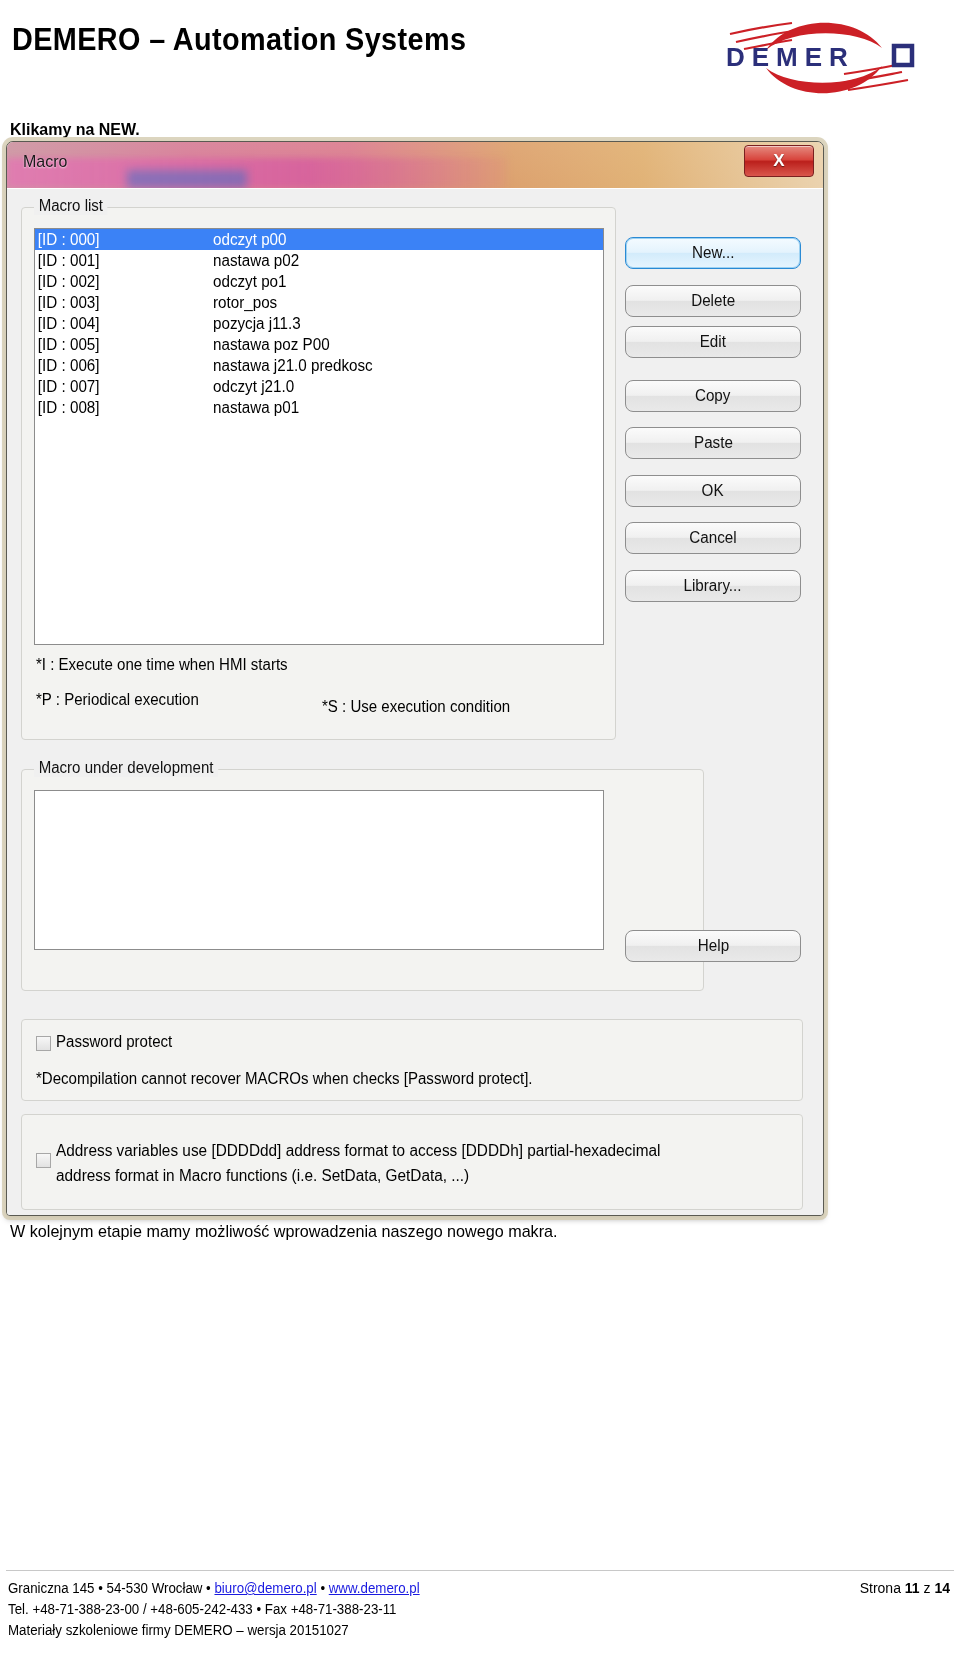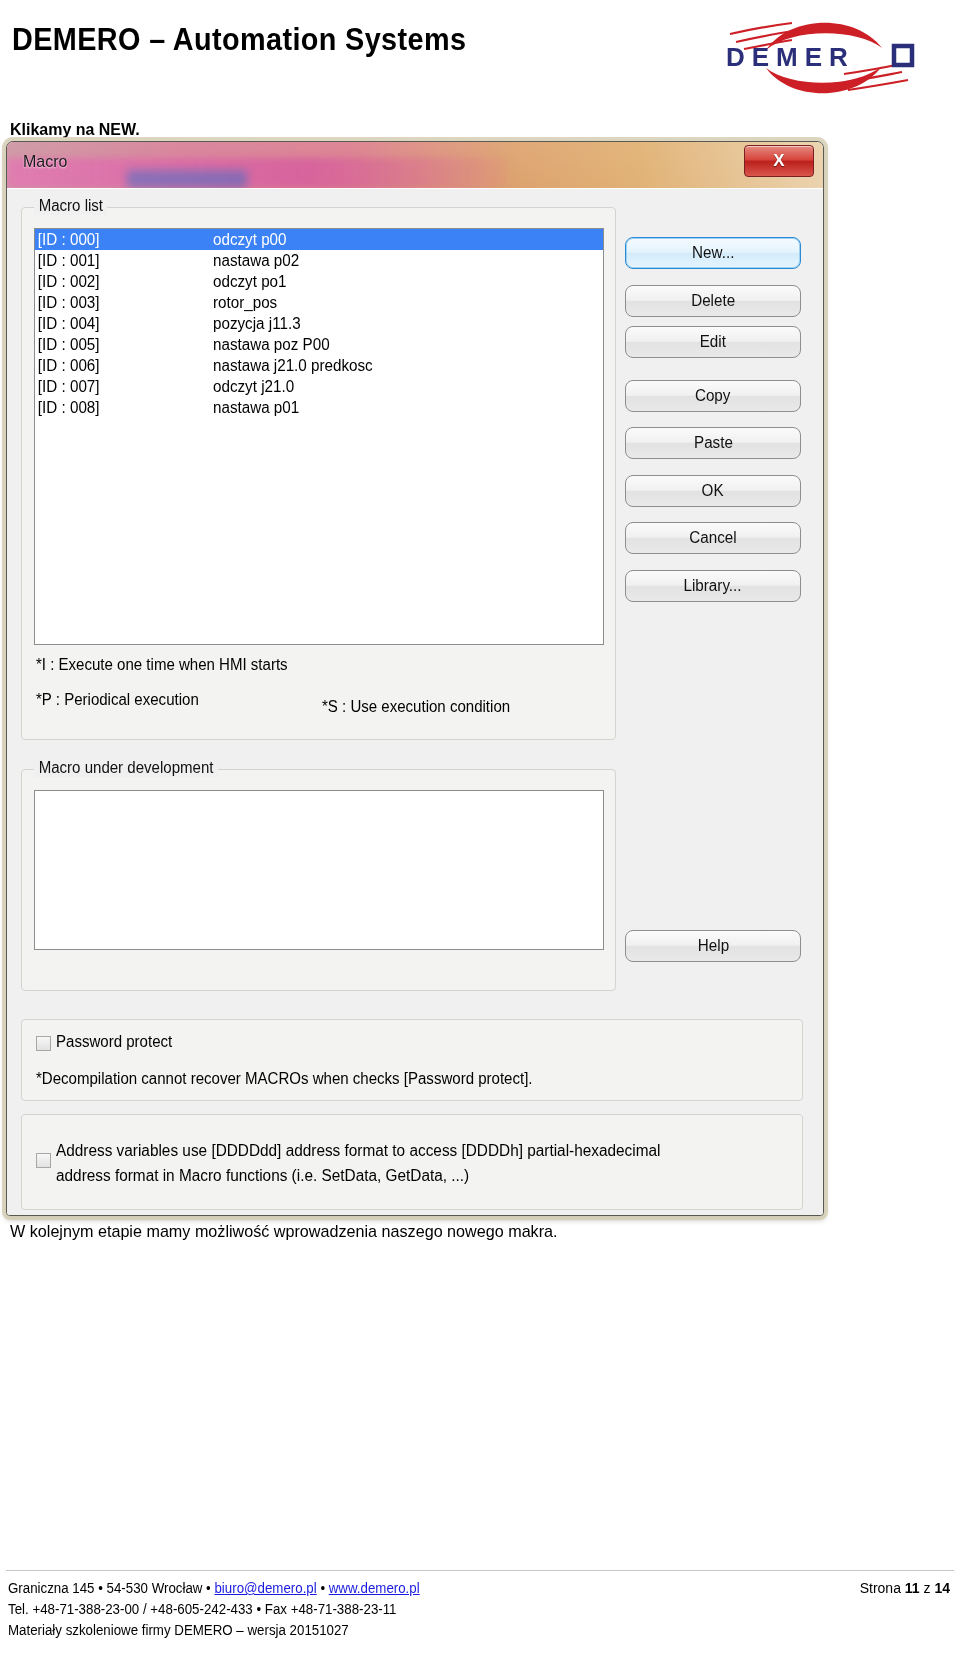--- a/index.html
+++ b/index.html
@@ -182,21 +182,21 @@
     font-size: 16px;
     white-space: nowrap;
     transform: scaleX(0.94);
     transform-origin: left center;
   }
   #note-i { left: 14px; top: 448px; }
   #note-p { left: 14px; top: 483px; }
   #note-s { left: 300px; top: 490px; }
 
   
-  #macro-dev-group { left: 14px; top: 580px; width: 595px; height: 222px; }
+  #macro-dev-group { left: 14px; top: 580px; width: 683px; height: 222px; }
   .dev-area {
     position: absolute;
     left: 12px; top: 20px;
     width: 570px; height: 160px;
     background: #ffffff;
     border: 1px solid #8c8c8c;
     box-sizing: border-box;
   }
 
   

